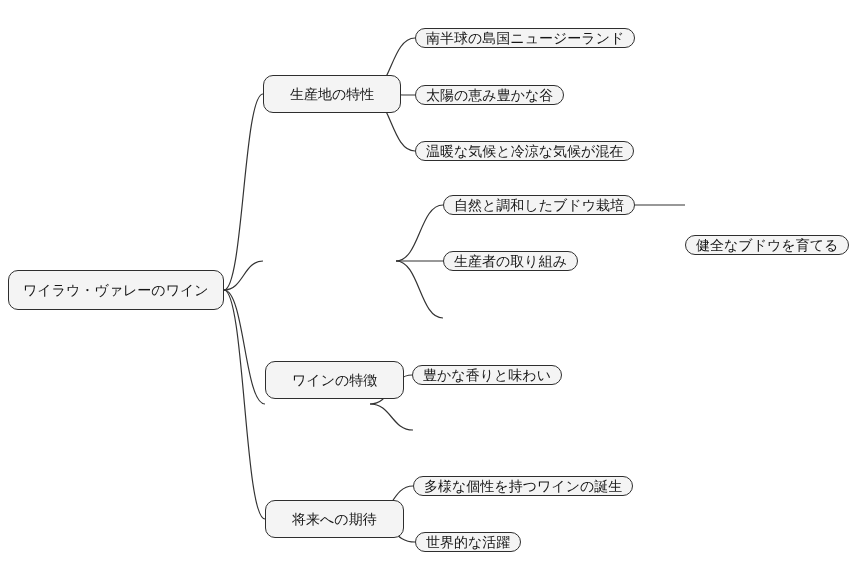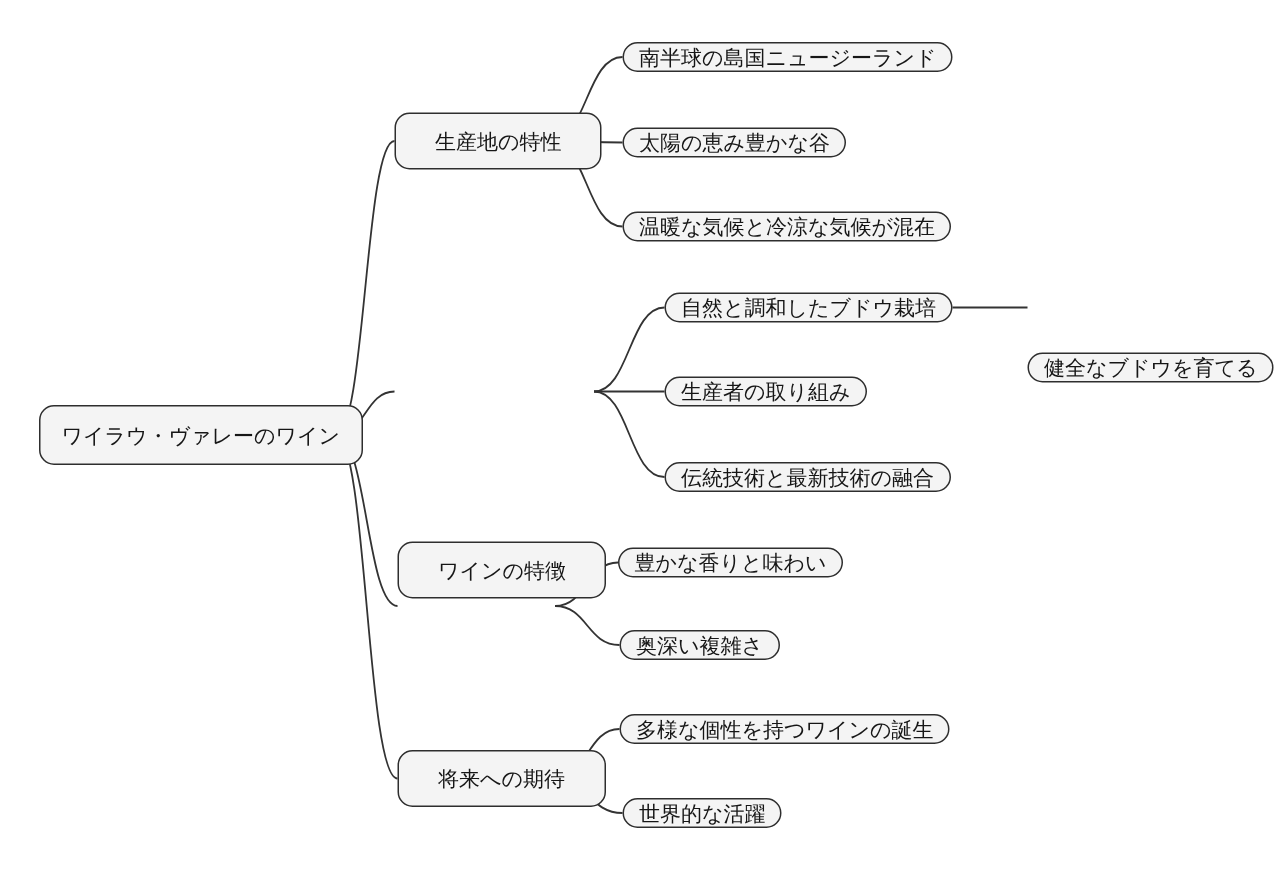--- a/index.html
+++ b/index.html
@@ -50,28 +50,26 @@
       <path d="M 396 261 L 443 261" fill="none" stroke="#333333" stroke-width="1.2"></path>
       <path d="M 396 261 C 419.5 261, 419.5 318, 443 318" fill="none" stroke="#333333" stroke-width="1.2"></path>
       <path d="M 224 290 C 244.5 290, 244.5 404, 265 404" fill="none" stroke="#333333" stroke-width="1.2"></path>
       <path d="M 370 404 C 391 404, 391 375, 412 375" fill="none" stroke="#333333" stroke-width="1.2"></path>
       <path d="M 370 404 C 391.5 404, 391.5 430, 413 430" fill="none" stroke="#333333" stroke-width="1.2"></path>
       <path d="M 224 290 C 244.5 290, 244.5 519, 265 519" fill="none" stroke="#333333" stroke-width="1.2"></path>
       <path d="M 370 519 C 391.5 519, 391.5 486, 413 486" fill="none" stroke="#333333" stroke-width="1.2"></path>
       <path d="M 370 519 C 392.5 519, 392.5 542, 415 542" fill="none" stroke="#333333" stroke-width="1.2"></path>
     </svg>
 
-<div class="node lv0" style="left: 8px; top: 290px; margin-left: 18px;">ワイラウ・ヴァレーのワイン</div>
+<div class="node lv0" style="left: 8px; top: 290px;">ワイラウ・ヴァレーのワイン</div>
     <div class="node lv1" style="left: 263px; top: 94px;">生産地の特性</div>
     <div class="node lv2" style="left: 415px; top: 38px;">南半球の島国ニュージーランド</div>
     <div class="node lv2" style="left: 415px; top: 95px;">太陽の恵み豊かな谷</div>
     <div class="node lv2" style="left: 415px; top: 151px;">温暖な気候と冷涼な気候が混在</div>
     <div class="node lv2" style="left: 443px; top: 205px;">自然と調和したブドウ栽培</div>
     <div class="node lv2" style="left: 685px; top: 205px; margin-top: 40px;">健全なブドウを育てる</div>
     <div class="node lv2" style="left: 443px; top: 261px;">生産者の取り組み</div>
-    <div class="node lv2" style="left: 443px; top: 318px;">伝統技術と最新技術の融合</div>
     <div class="node lv1" style="left: 265px; top: 380px;">ワインの特徴</div>
     <div class="node lv2" style="left: 412px; top: 375px;">豊かな香りと味わい</div>
-    <div class="node lv2" style="left: 413px; top: 430px;">奥深い複雑さ</div>
     <div class="node lv1" style="left: 265px; top: 519px;">将来への期待</div>
     <div class="node lv2" style="left: 413px; top: 486px;">多様な個性を持つワインの誕生</div>
     <div class="node lv2" style="left: 415px; top: 542px;">世界的な活躍</div>
   </div>
 
 </body></html>

